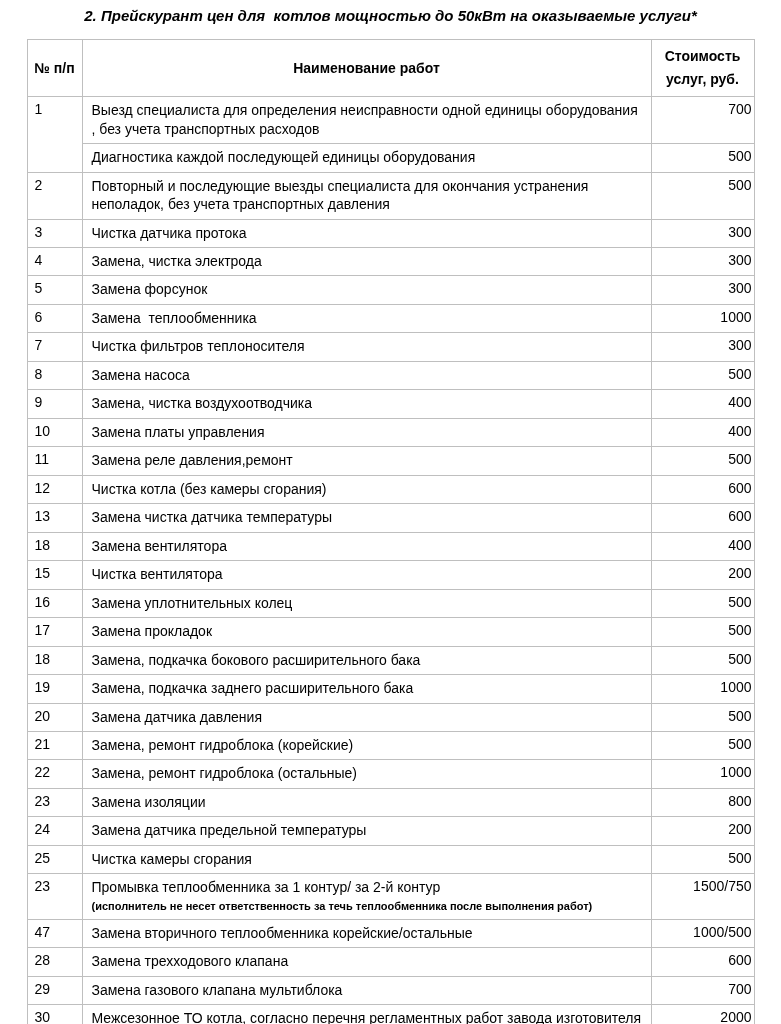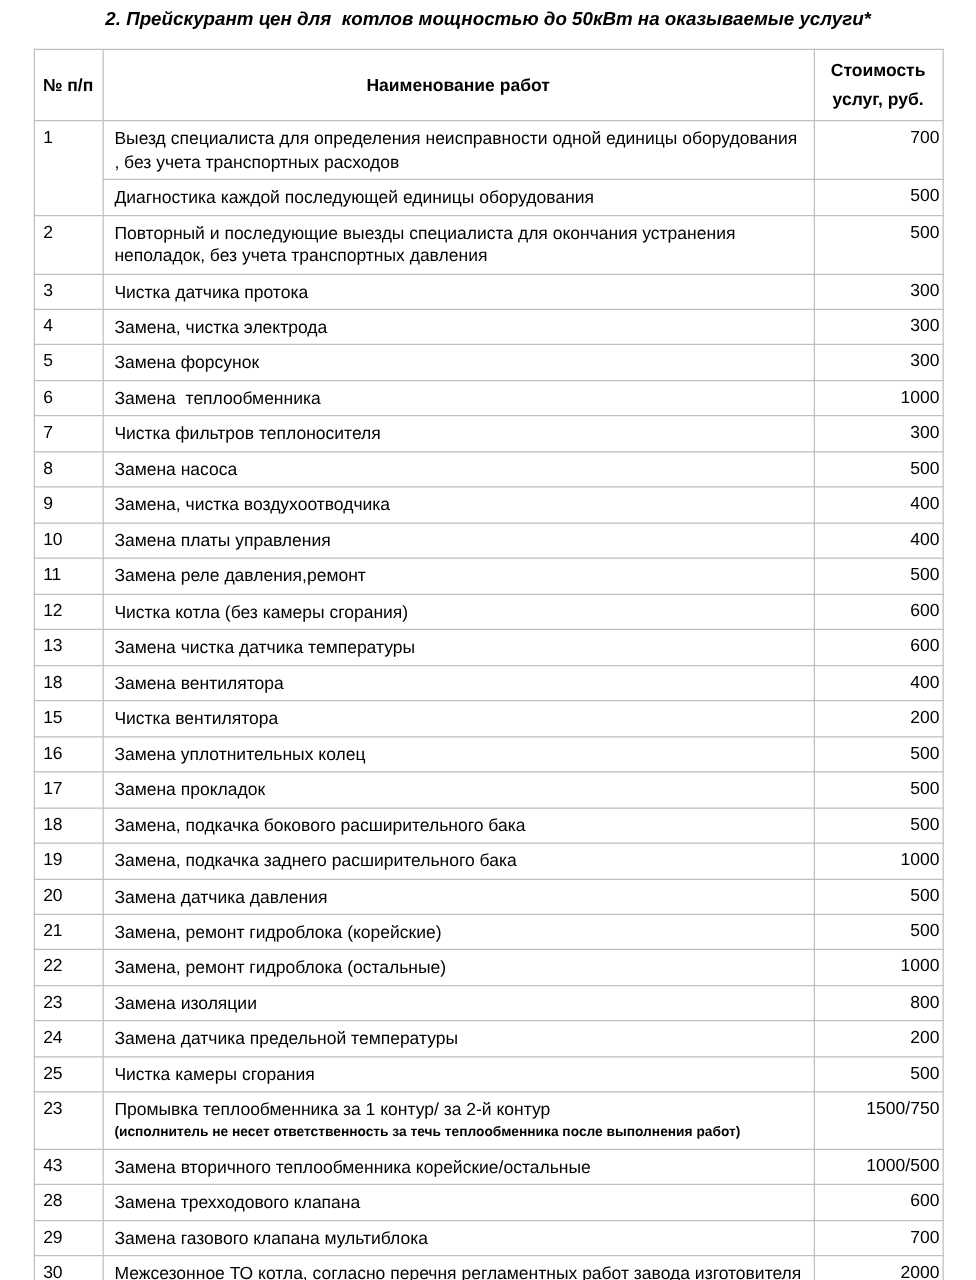--- a/index.html
+++ b/index.html
@@ -210,21 +210,21 @@
           <td class="col-num">25</td>
           <td class="col-name">Чистка камеры сгорания</td>
           <td class="col-price">500</td>
         </tr>
         <tr>
           <td class="col-num">23</td>
           <td class="col-name">Промывка теплообменника за 1 контур/ за 2-й контур<div class="note">(исполнитель не несет ответственность за течь теплообменника после выполнения работ)</div></td>
           <td class="col-price">1500/750</td>
         </tr>
         <tr>
-          <td class="col-num">43</td>
+          <td class="col-num">47</td>
           <td class="col-name">Замена вторичного теплообменника корейские/остальные</td>
           <td class="col-price">1000/500</td>
         </tr>
         <tr>
           <td class="col-num">28</td>
           <td class="col-name">Замена трехходового клапана</td>
           <td class="col-price">600</td>
         </tr>
         <tr>
           <td class="col-num">29</td>

